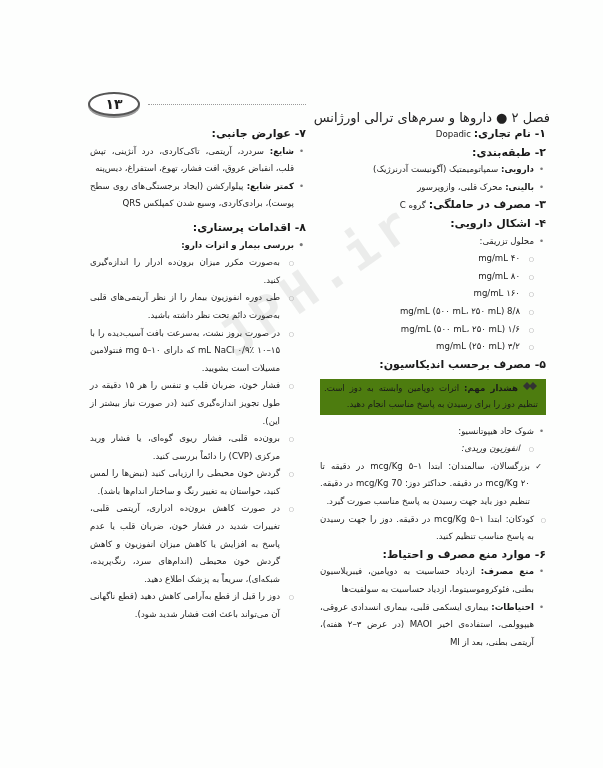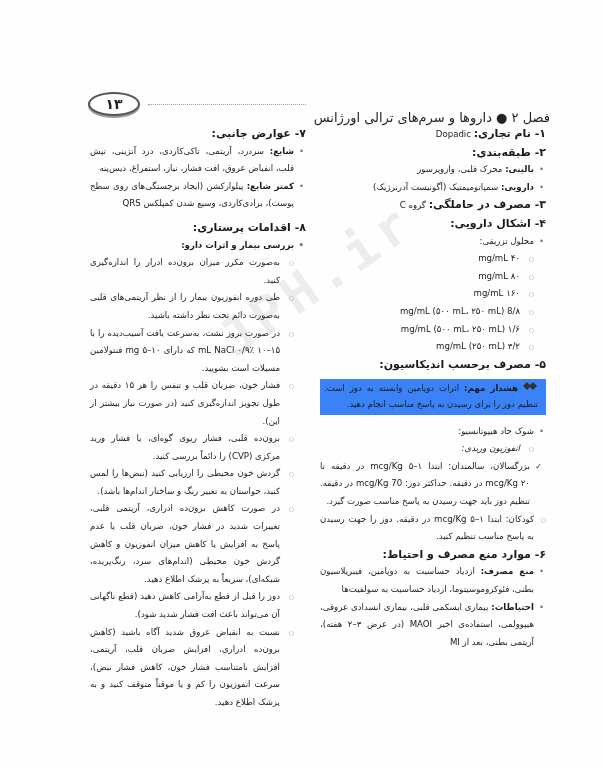--- a/index.html
+++ b/index.html
@@ -28,21 +28,21 @@
   .l2::before { content:"○"; position:absolute; right:12px; font-size:6px; color:#999; }
   .l2.noind { padding-right:12px; }
   .l2.noind::before { right:0px; }
   .l3 { padding-right:16px; position:relative; }
   .l3::before { content:"✓"; position:absolute; right:4px; font-size:8px; }
   .b { font-weight:bold; }
   .it { font-style:italic; }
   .ltr { direction:ltr; unicode-bidi:embed; }
   .just { text-align:justify; }
   .warn {
-    background:#3b82f6; margin:6px 0 8px 0; padding:2px 8px 2px 4px; line-height:15.5px;
+    background:#4d7c0f; margin:6px 0 8px 0; padding:2px 8px 2px 4px; line-height:15.5px;
   }
   .warn .icon { display:inline-block; vertical-align:middle; margin-left:4px; }
   .watermark {
     position:absolute; left:205px; top:250px; transform:rotate(-35deg);
     font-size:52px; font-weight:bold; color:rgba(0,0,0,0.07); letter-spacing:6px;
     pointer-events:none; font-family:"DejaVu Sans Mono", monospace;
   }
   .gap { height:6px; }
 </style>
 </head>
@@ -56,26 +56,26 @@
 
 <div class="watermark">JPH.ir</div>
 
 <div class="col right">
   <div>
     <span class="h">۱- نام تجاری:</span>
     <span class="ltr">Dopadic</span>
   </div>
   <div class="h">۲- طبقه‌بندی:</div>
   <div class="l1">
+    <span class="b">دارویی:</span>
+    <span>سمپاتومیمتیک (آگونیست آدرنرژیک)</span>
+  </div>
+  <div class="l1">
     <span class="b">بالینی:</span>
     <span>محرک قلبی، وازوپرسور</span>
-  </div>
-  <div class="l1">
-    <span class="b">دارویی:</span>
-    <span>سمپاتومیمتیک (آگونیست آدرنرژیک)</span>
   </div>
   <div>
     <span class="h">۳- مصرف در حاملگی:</span>
     <span>گروه C</span>
   </div>
   <div class="h">۴- اشکال دارویی:</div>
   <div class="l1">محلول تزریقی:</div>
   <div class="l2">۴۰ mg/mL</div>
   <div class="l2">۸۰ mg/mL</div>
   <div class="l2">۱۶۰ mg/mL</div>
@@ -103,31 +103,30 @@
   <div class="l1 just">
     <span class="b">احتیاطات:</span>
     <span>بیماری ایسکمی قلبی، بیماری انسدادی عروقی، هیپوولمی، استفاده‌ی اخیر MAOI (در عرض ۳–۲ هفته)، آریتمی بطنی، بعد از MI</span>
   </div>
 </div>
 
 <div class="col left">
   <div class="h">۷- عوارض جانبی:</div>
   <div class="l1 just">
     <span class="b">شایع:</span>
-    <span>سردرد، آریتمی، تاکی‌کاردی، درد آنژینی، تپش قلب، انقباض عروق، افت فشار، نیاز، استفراغ، دیس‌پنه</span>
+    <span>سردرد، آریتمی، تاکی‌کاردی، درد آنژینی، تپش قلب، انقباض عروق، افت فشار، تهوع، استفراغ، دیس‌پنه</span>
   </div>
   <div class="l1 just">
     <span class="b">کمتر شایع:</span>
     <span>پیلوارکشن (ایجاد برجستگی‌های روی سطح پوست)، برادی‌کاردی، وسیع شدن کمپلکس QRS</span>
   </div>
   <div class="gap"></div>
   <div class="h">۸- اقدامات پرستاری:</div>
   <div class="l1 b">بررسی بیمار و اثرات دارو:</div>
   <div class="l2 just">به‌صورت مکرر میزان برون‌ده ادرار را اندازه‌گیری کنید.</div>
   <div class="l2 just">طی دوره انفوزیون بیمار را از نظر آریتمی‌های قلبی به‌صورت دائم تحت نظر داشته باشید.</div>
   <div class="l2 just">در صورت بروز نشت، به‌سرعت بافت آسیب‌دیده را با ۱۵–۱۰ mL NaCl ۰/۹٪ که دارای ۱۰–۵ mg فنتولامین مسیلات است بشویید.</div>
   <div class="l2 just">فشار خون، ضربان قلب و تنفس را هر ۱۵ دقیقه در طول تجویز اندازه‌گیری کنید (در صورت نیاز بیشتر از این).</div>
   <div class="l2 just">برون‌ده قلبی، فشار ریوی گوه‌ای، یا فشار ورید مرکزی (CVP) را دائماً بررسی کنید.</div>
   <div class="l2 just">گردش خون محیطی را ارزیابی کنید (نبض‌ها را لمس کنید، حواستان به تغییر رنگ و ساختار اندام‌ها باشد).</div>
   <div class="l2 just">در صورت کاهش برون‌ده ادراری، آریتمی قلبی، تغییرات شدید در فشار خون، ضربان قلب یا عدم پاسخ به افزایش یا کاهش میزان انفوزیون و کاهش گردش خون محیطی (اندام‌های سرد، رنگ‌پریده، شبکه‌ای)، سریعاً به پزشک اطلاع دهید.</div>
   <div class="l2 just">دوز را قبل از قطع به‌آرامی کاهش دهید (قطع ناگهانی آن می‌تواند باعث افت فشار شدید شود).</div>
-  <div class="l2 just">نسبت به انقباض عروق شدید آگاه باشید (کاهش برون‌ده ادراری، افزایش ضربان قلب، آریتمی، افزایش نامتناسب فشار خون، کاهش فشار نبض)، سرعت انفوزیون را کم و یا موقتاً متوقف کنید و به پزشک اطلاع دهید.</div>
 </div>
 
 </body></html>

